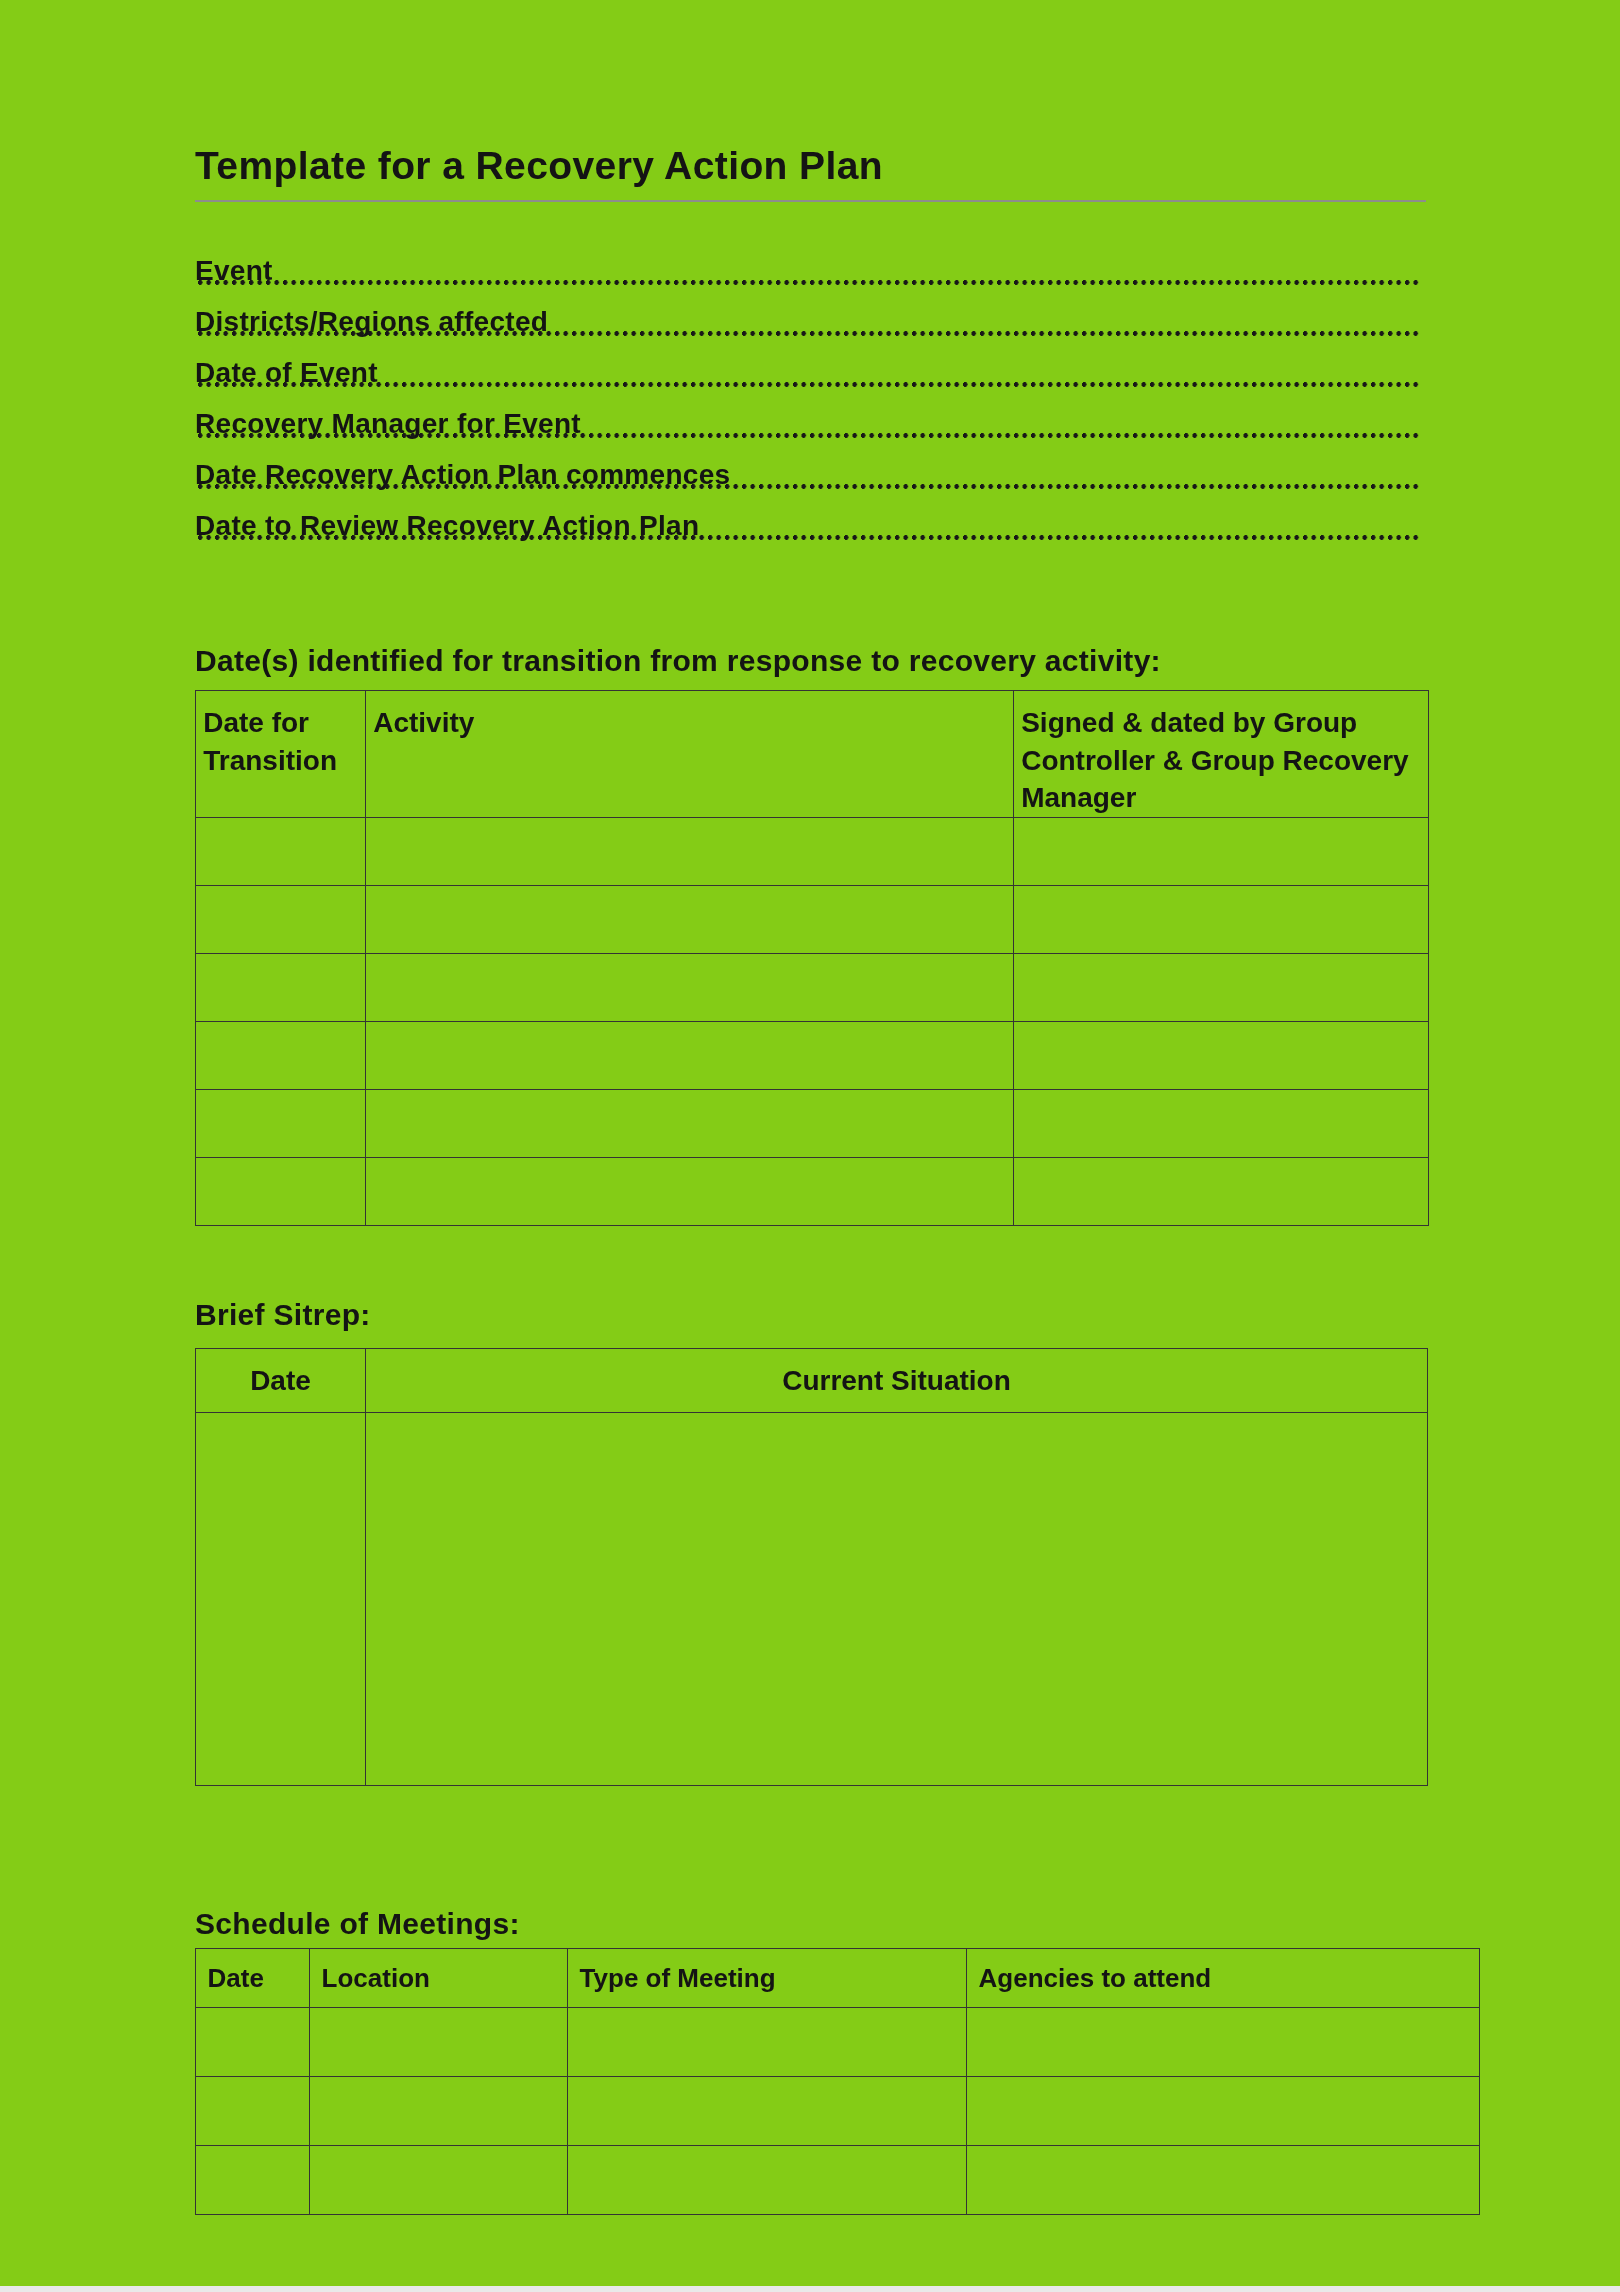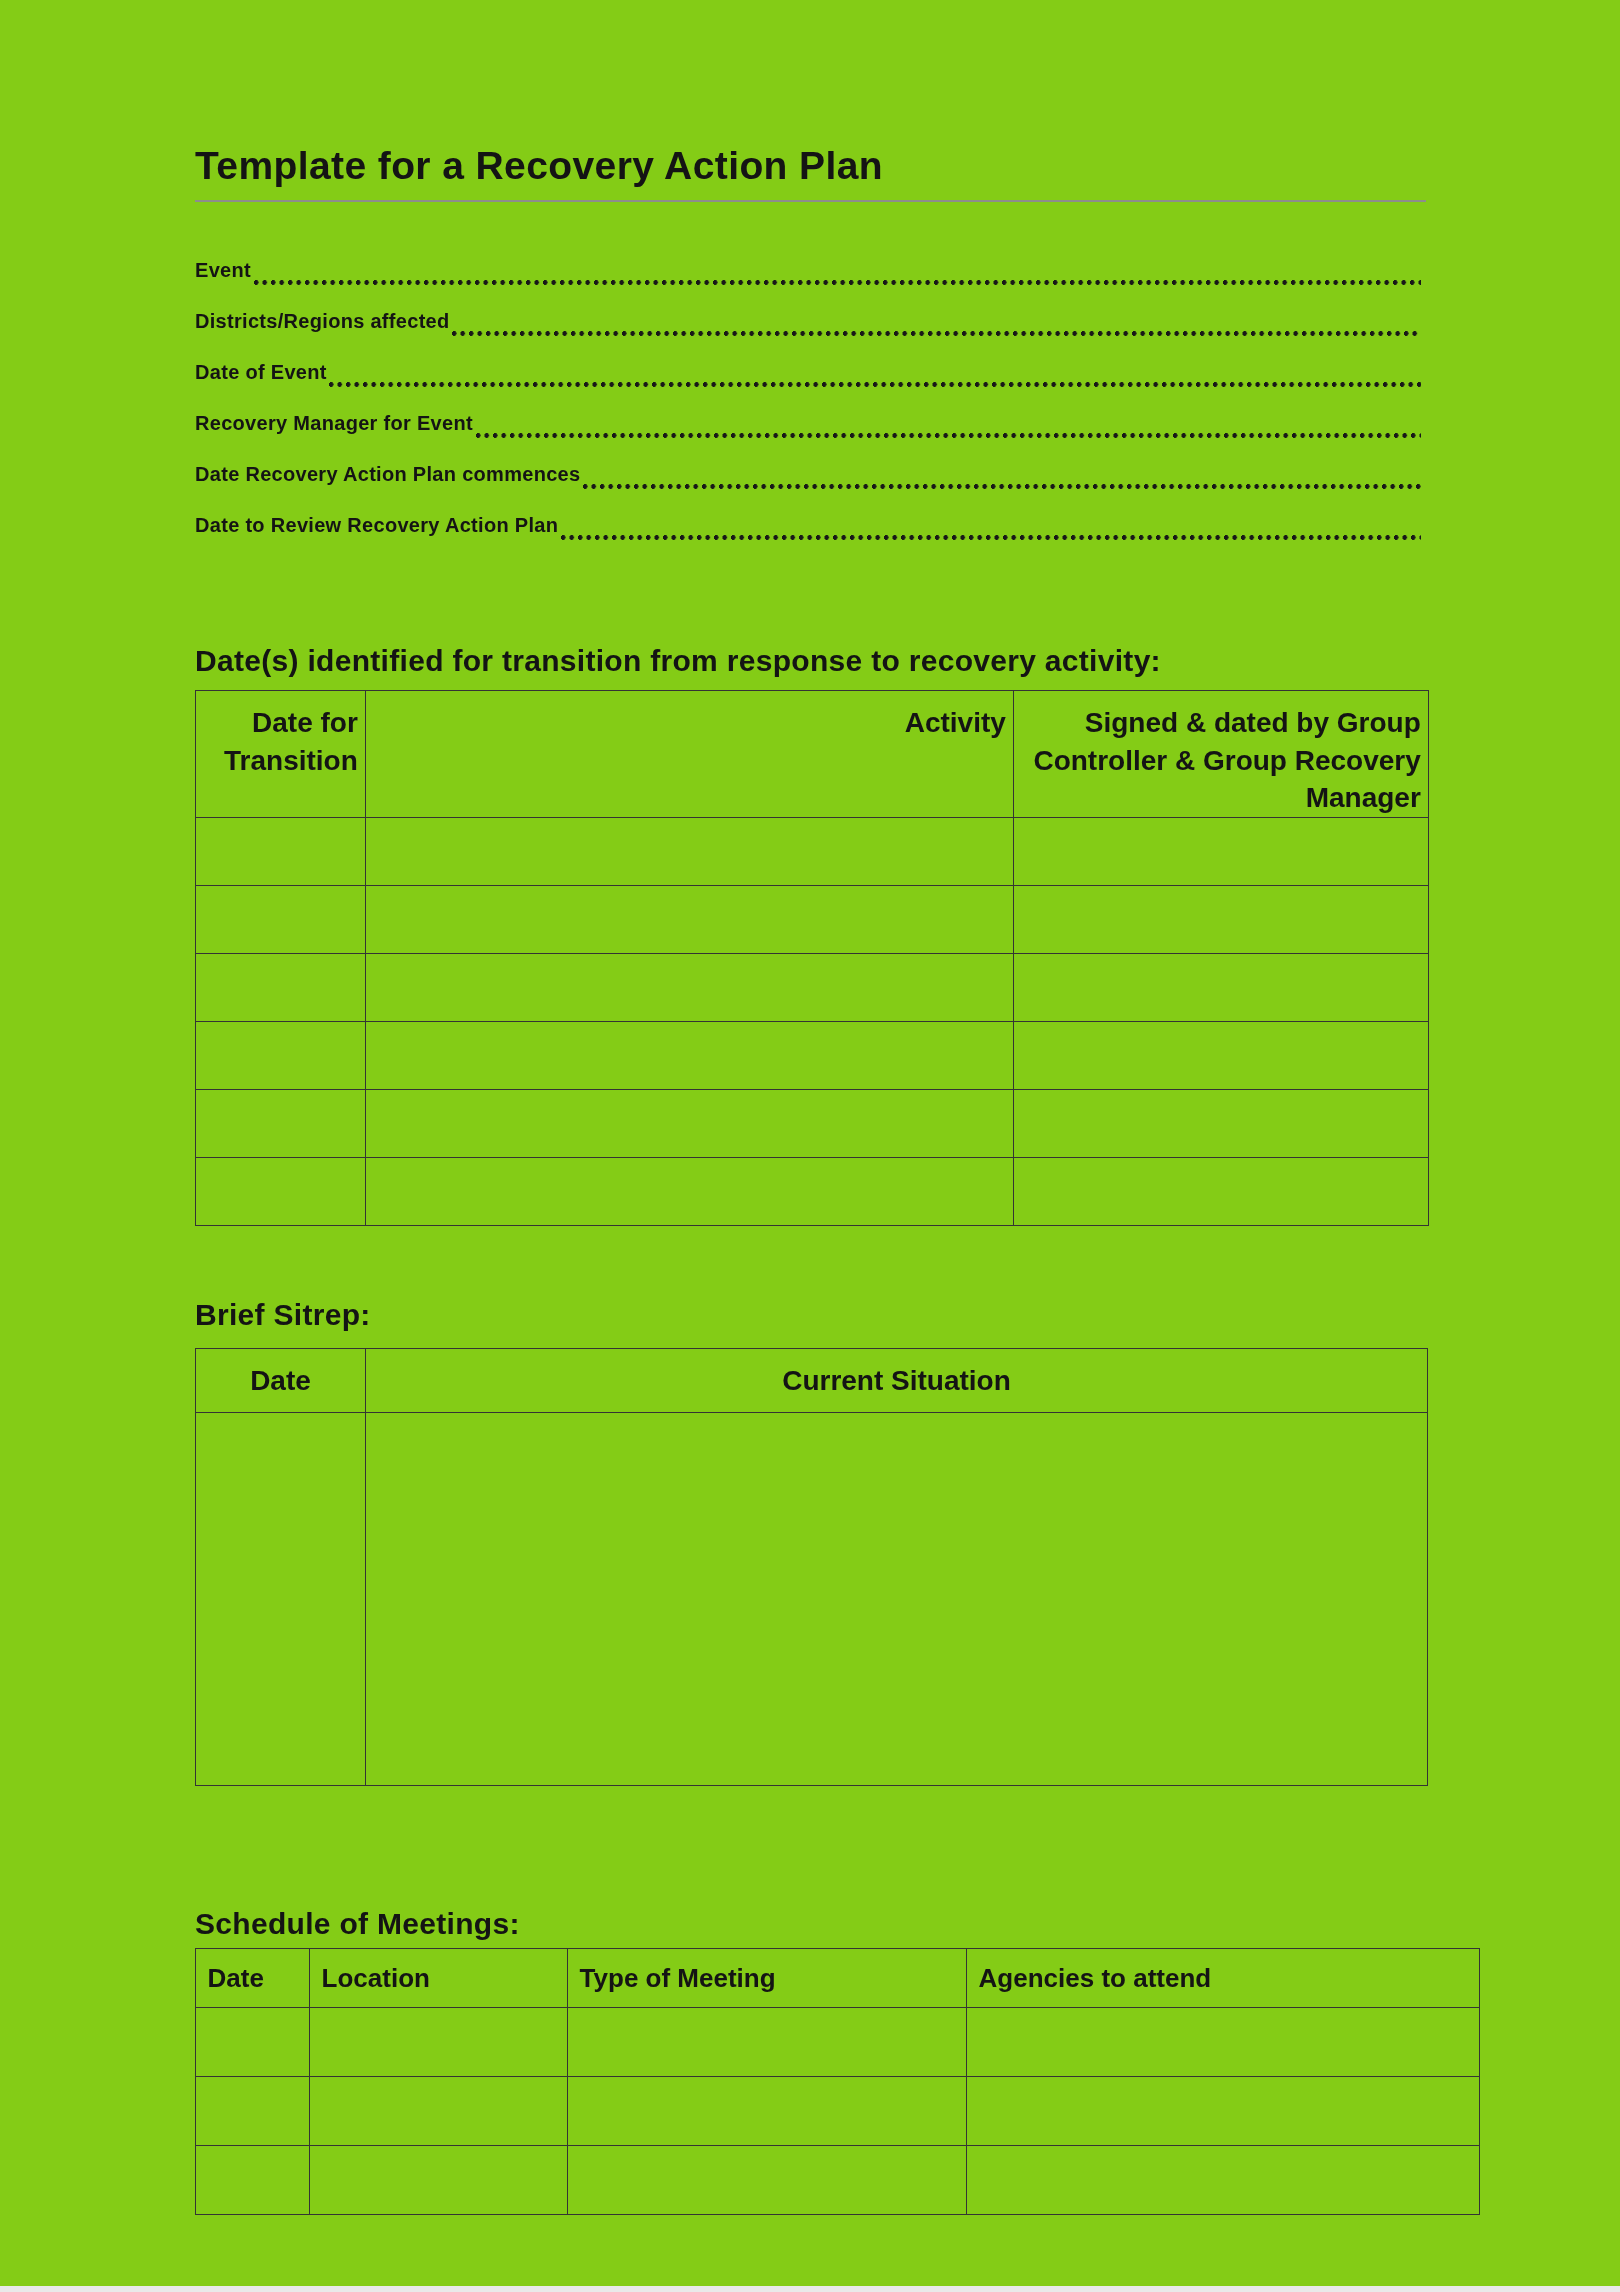--- a/index.html
+++ b/index.html
@@ -29,23 +29,24 @@
     padding-bottom: 11.6px;
     border-bottom: 2.7px solid #8d8d8d;
   }
   
   .fields {
     margin-top: 43px;
   }
   .field-line {
     display: flex;
     height: 51px;
-    font-size: 20px;
+    font-size: 28px;
     line-height: 51px;
     letter-spacing: 0.3px;
+    flex-direction: column;
   }
   .field-label {
     white-space: nowrap;
     flex: 0 0 auto;
   }
   .dotted-leader {
     flex: 1 1 auto;
     position: relative;
     margin-left: 0.9px;
   }
@@ -84,21 +85,21 @@
     font-weight: 700;
     line-height: 1.34;
   }
   
   #transition-table {
     width: 1232px;
     margin-top: 9px;
   }
   #transition-table th {
     font-size: 28px;
-    text-align: right;
+    text-align: left;
     vertical-align: top;
     padding: 13.4px 7.2px 0 7.2px;
     height: 117px;
   }
   #transition-table td { height: 68px; }
   
   #sitrep-table {
     width: 1232px;
     margin-top: 13.4px;
   }

